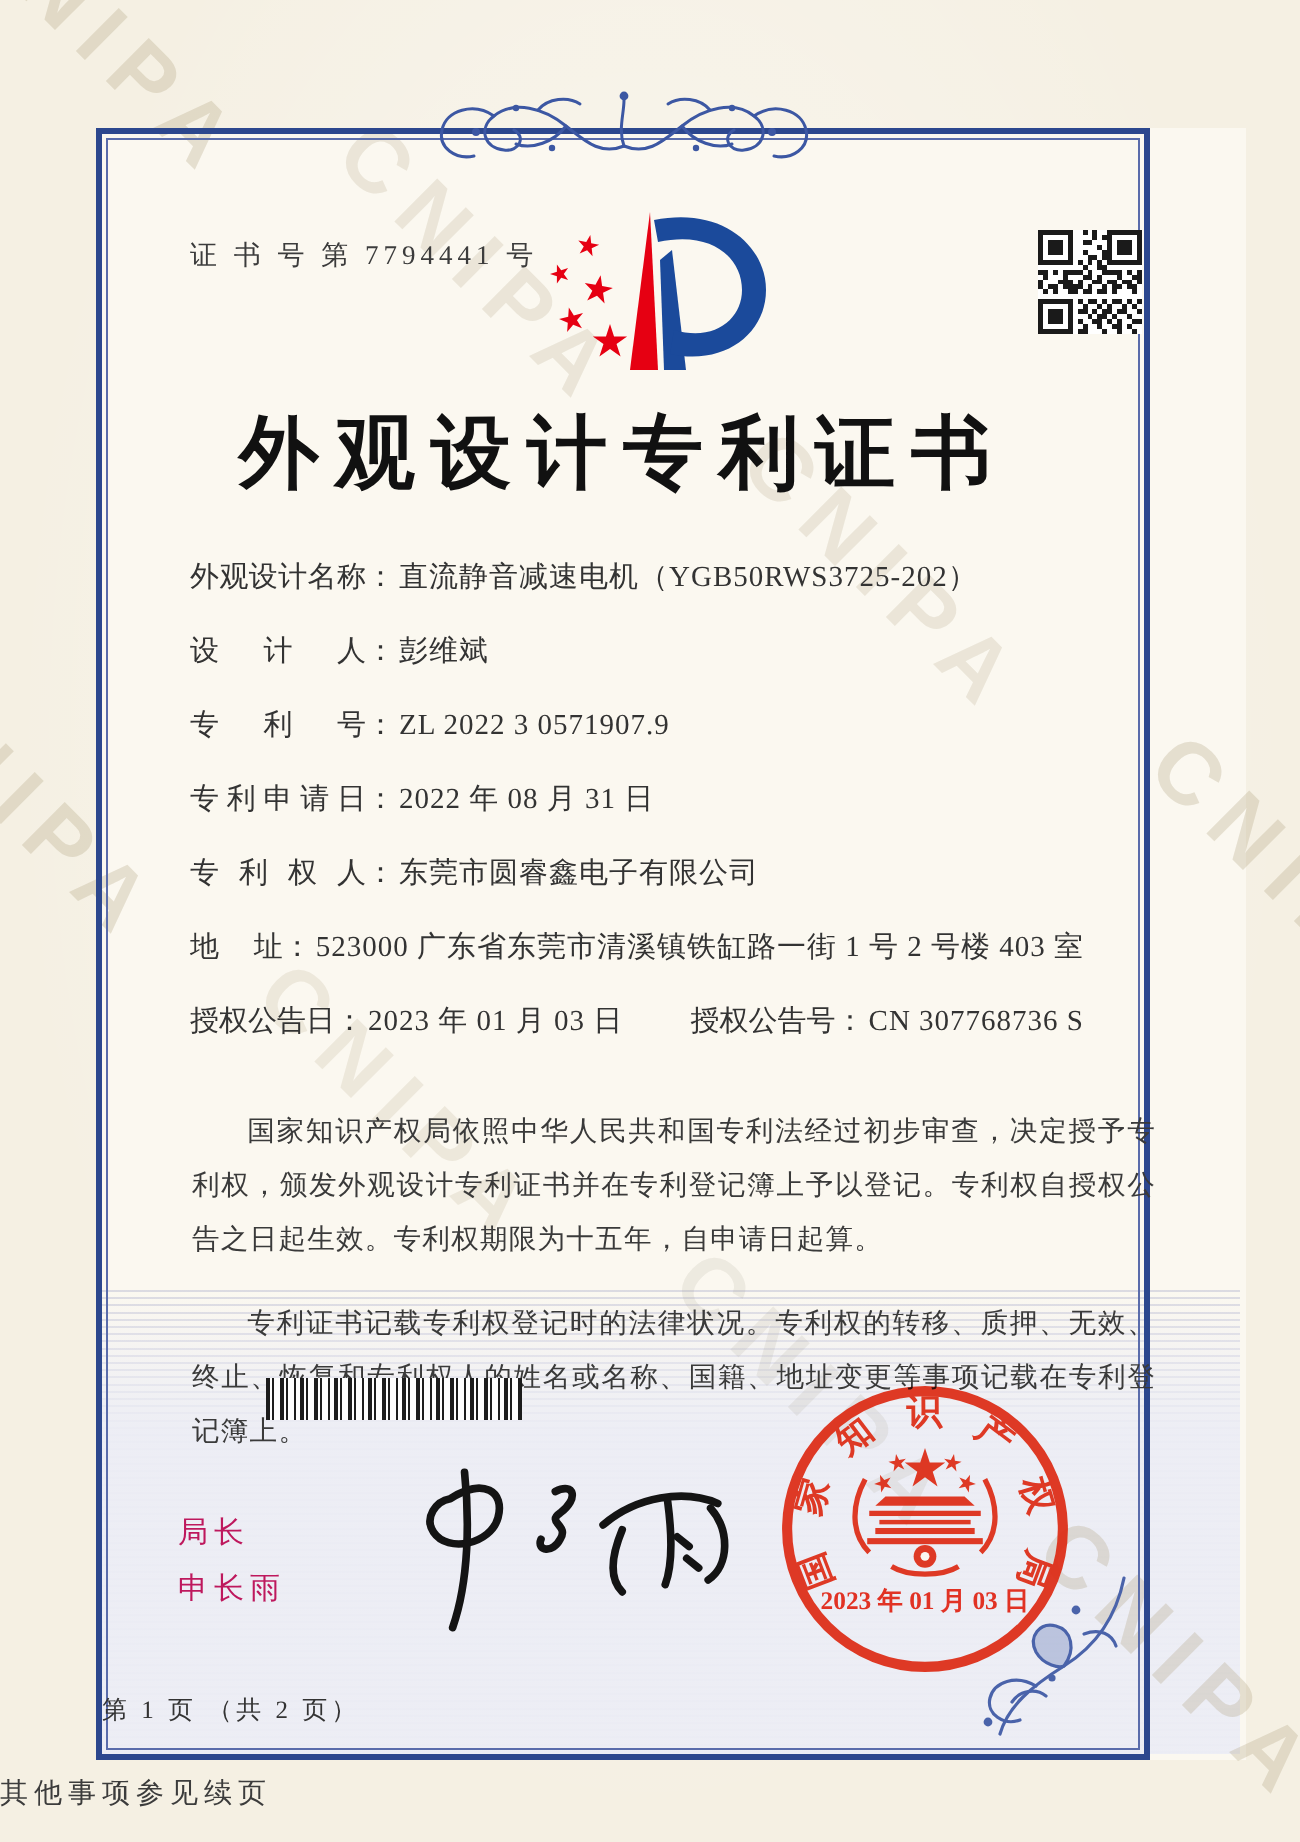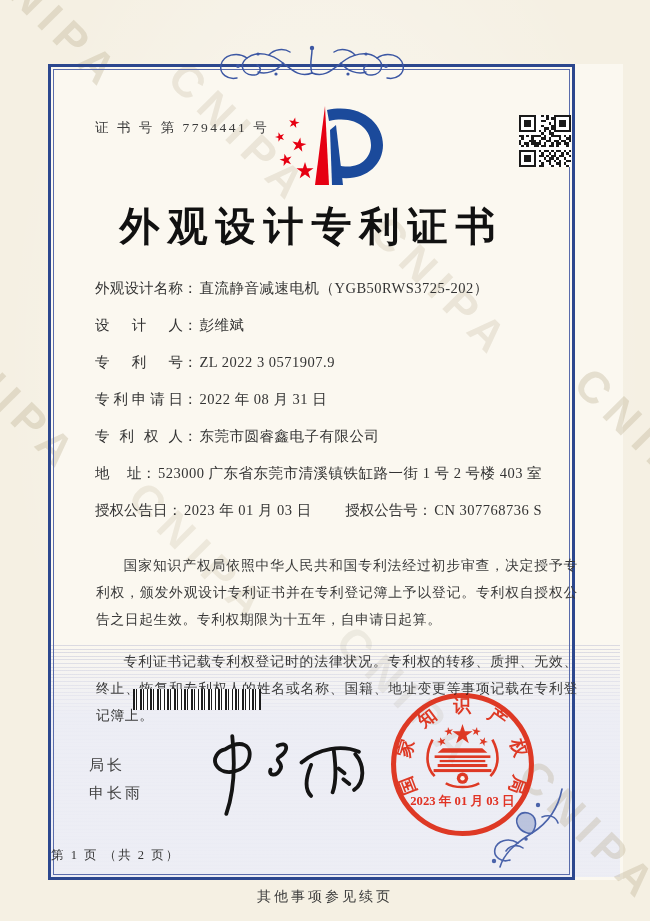--- a/index.html
+++ b/index.html
@@ -68,27 +68,27 @@
   }
   .paras p{margin:15px;text-indent:2em;letter-spacing:.6px;}
   
   .barcode{
     position:absolute;left:82px;top:622px;width:128px;height:21px;
     background:repeating-linear-gradient(90deg,
       #1c1c1c 0 2px,#fdfdfd 2px 3px,#1c1c1c 3px 4px,#fdfdfd 4px 7px,
       #1c1c1c 7px 9px,#fdfdfd 9px 10px,#1c1c1c 10px 11px,#fdfdfd 11px 14px,
       #1c1c1c 14px 15px,#fdfdfd 15px 17px);
   }
-  .director{position:absolute;left:38px;top:686px;font-family:Liberation Mono, monospace;
-    font-size:15px;color:#404040;letter-spacing:3px;line-height:28px;}
+  .director{position:absolute;left:38px;top:686px;font-family:Liberation Sans, sans-serif;
+    font-size:15px;color:#be185d;letter-spacing:3px;line-height:28px;}
   .signature{position:absolute;left:112px;top:656px;}
   .seal{position:absolute;left:338px;top:624px;opacity:.93;mix-blend-mode:multiply;}
   .page-indicator{position:absolute;left:0;right:0;top:780px;text-align:left;
     font-size:12.5px;letter-spacing:2px;color:#333;}
-  .cont-note{position:absolute;left:0;right:0;top:888px;text-align:center;z-index:4;
+  .cont-note{position:absolute;left:0;right:0;top:888px;text-align:left;z-index:4;
     font-size:14px;letter-spacing:3px;color:#3c3c3c;}
 </style>
 </head>
 <body>
 
 <div class="wm-layer">
   <span class="wm wm1">CNIPA</span>
   <span class="wm wm2">CNIPA</span>
   <span class="wm wm3">CNIPA</span>
   <span class="wm wm4">CNIPA</span>

